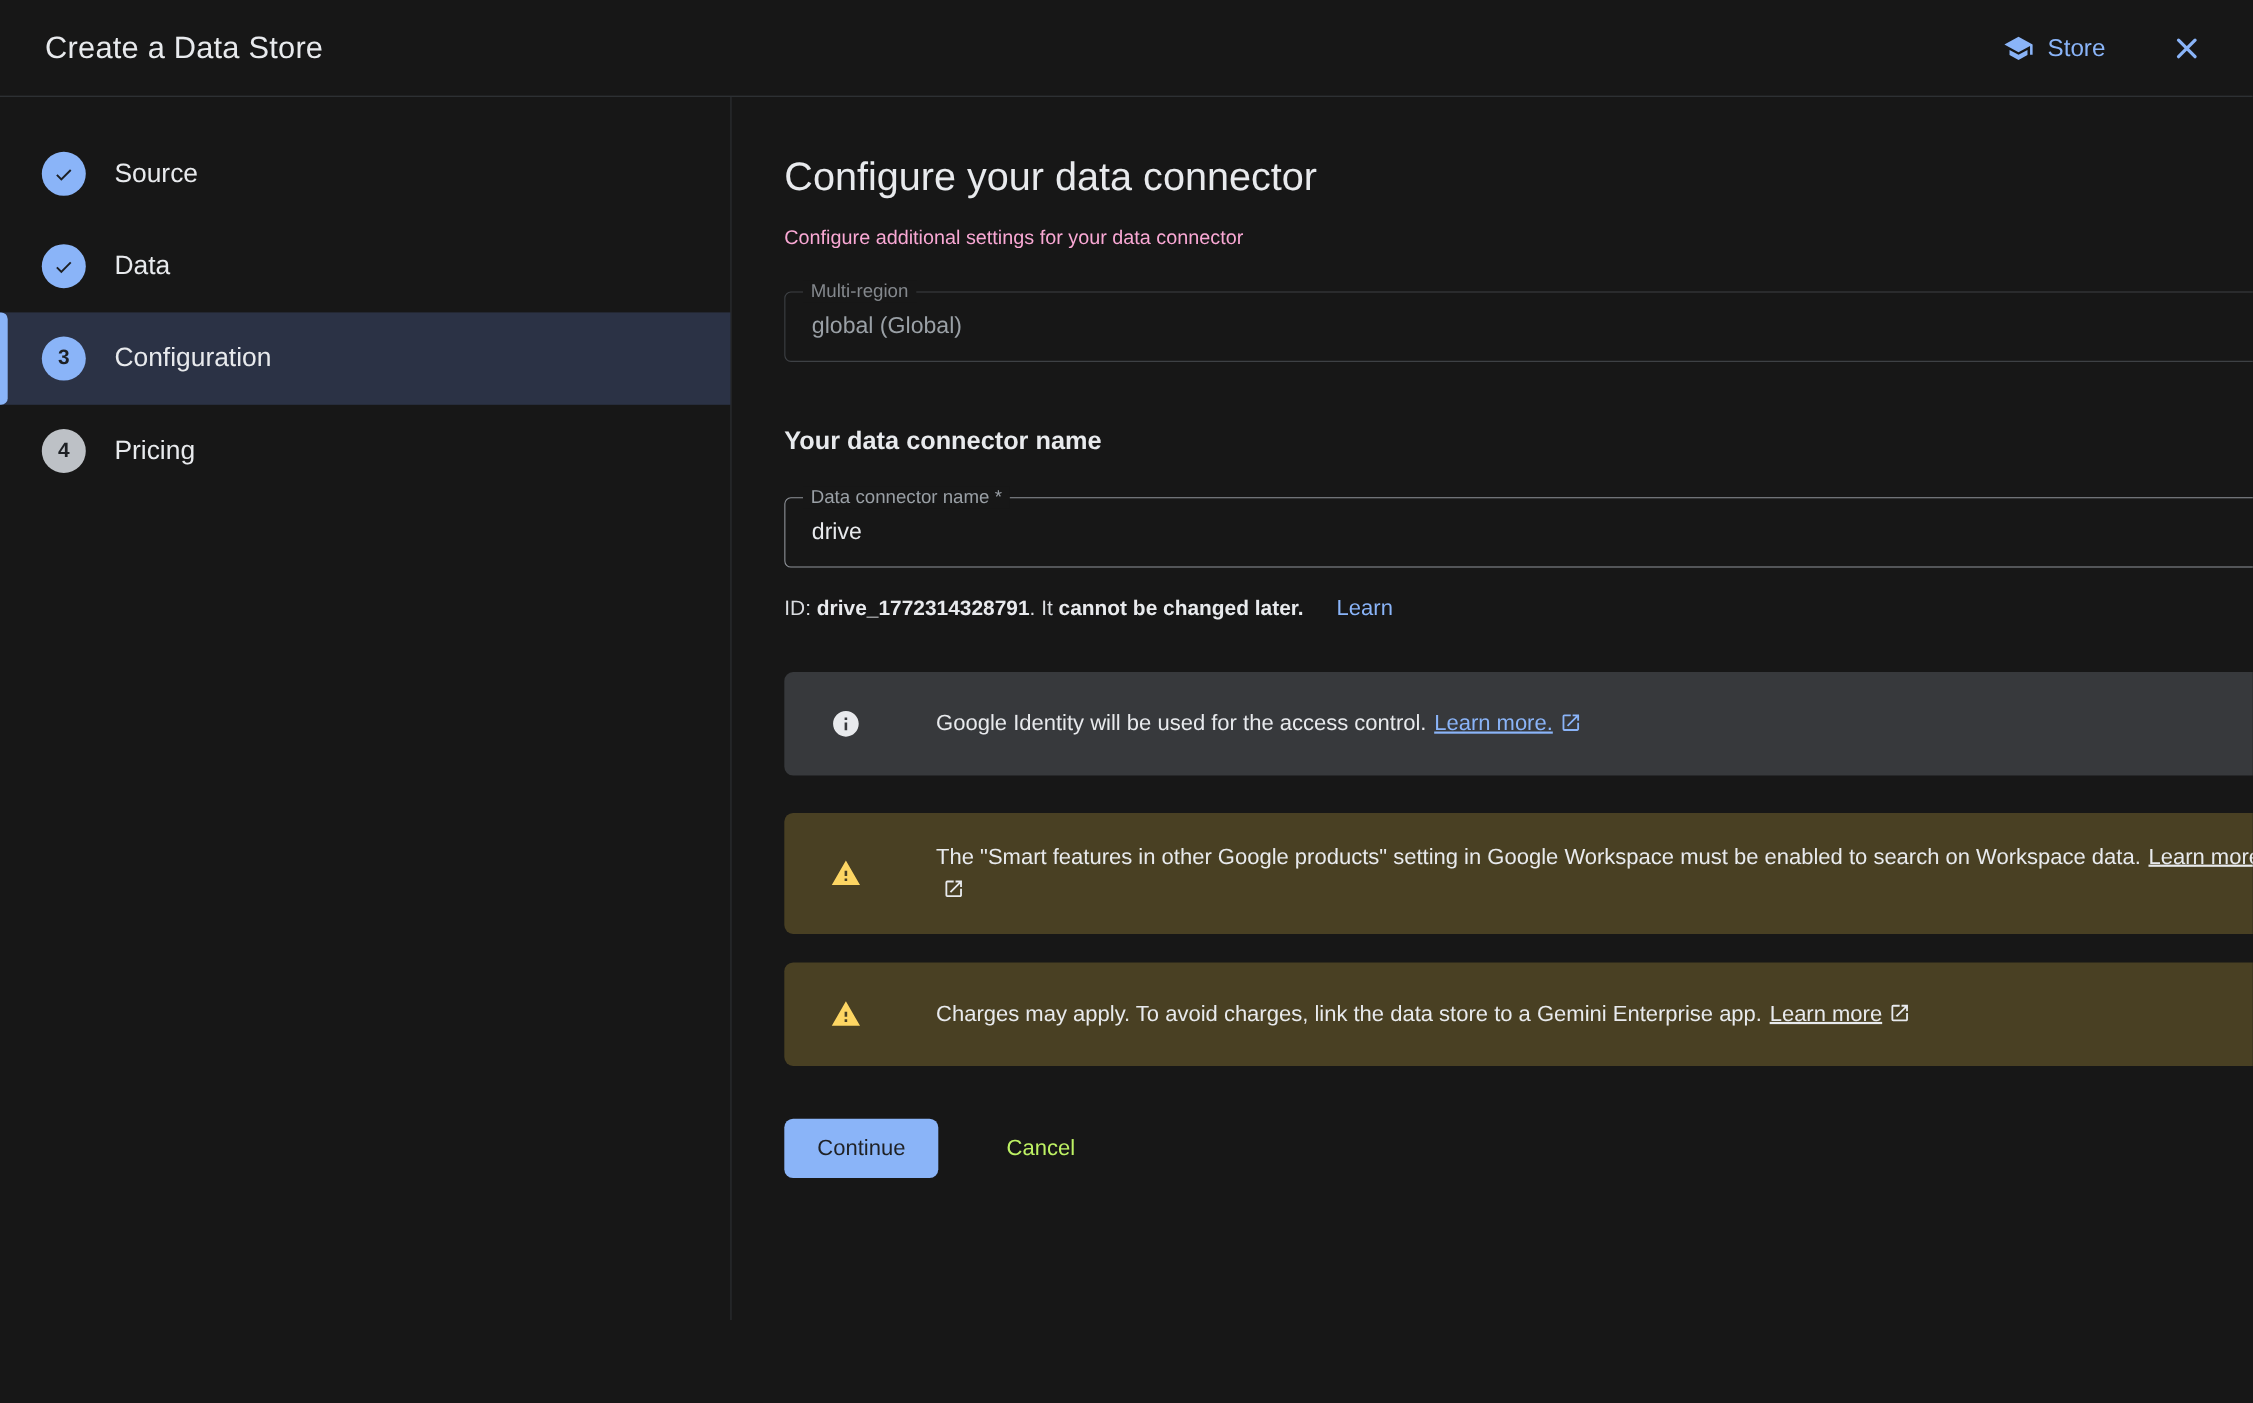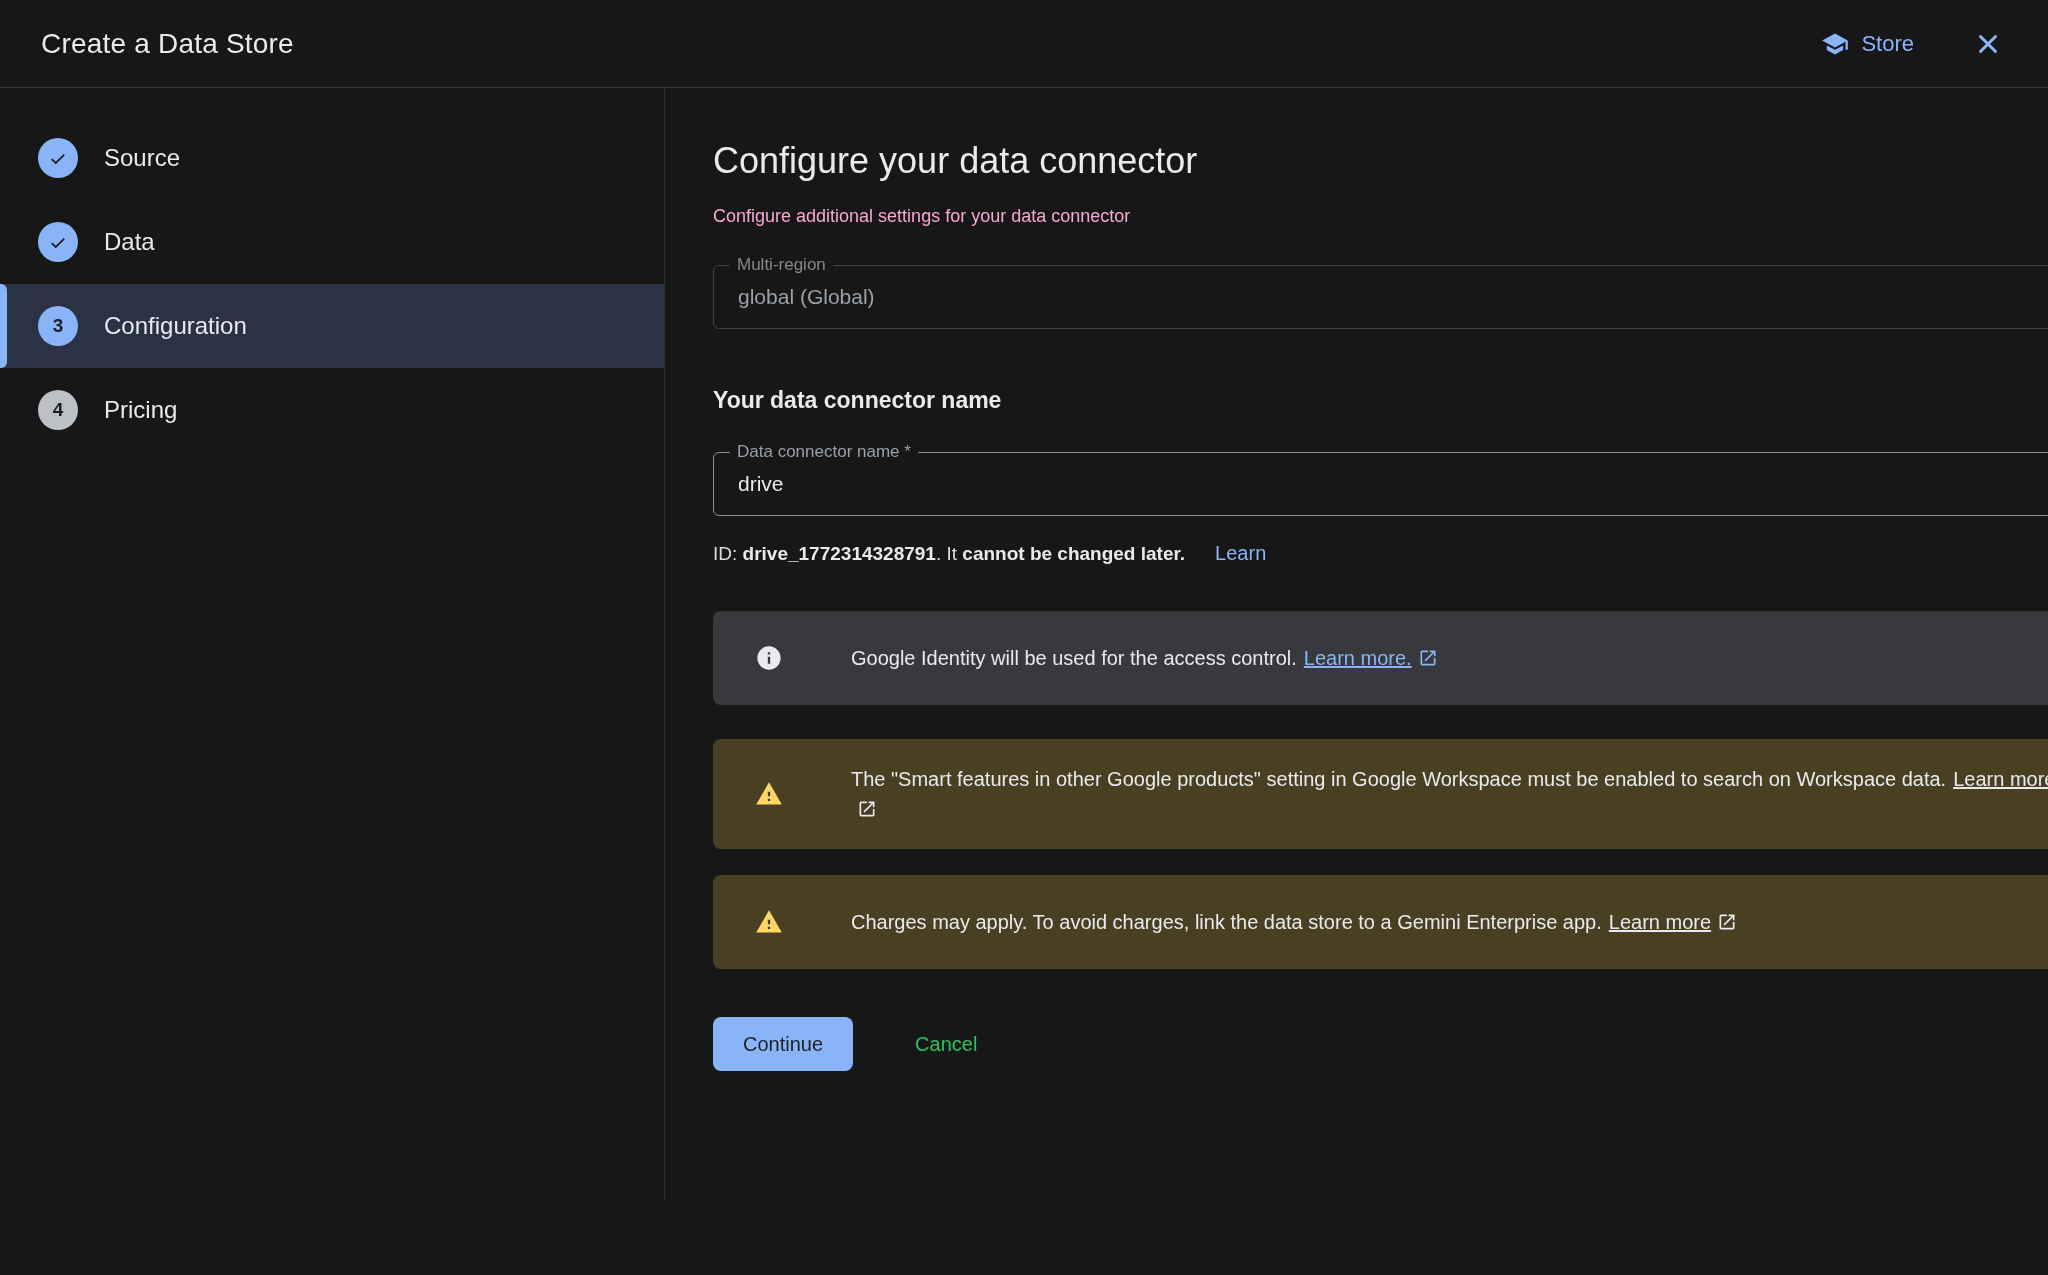--- a/index.html
+++ b/index.html
@@ -96,21 +96,21 @@
   
   .actions { margin-top:48px; display:flex; align-items:center;gap:16px; }
   .btn-continue {
     background:#8ab4f8; color:#1f2125;
     font-size:20px; font-family:inherit;
     border:none; border-radius:8px;
     height:54px; padding:0 30px; cursor:pointer;
   }
   .btn-cancel {
     margin-left:46px; background:none; border:none;
-    color:#22c55e; font-size:20px; font-family:inherit; cursor:pointer;
+    color:#bef264; font-size:20px; font-family:inherit; cursor:pointer;
   }
 </style>
 </head>
 <body>
 
 <div>
 
   <header class="header">
     <div class="dialog-title">Create a Data Store</div>
     <div class="header-right">

